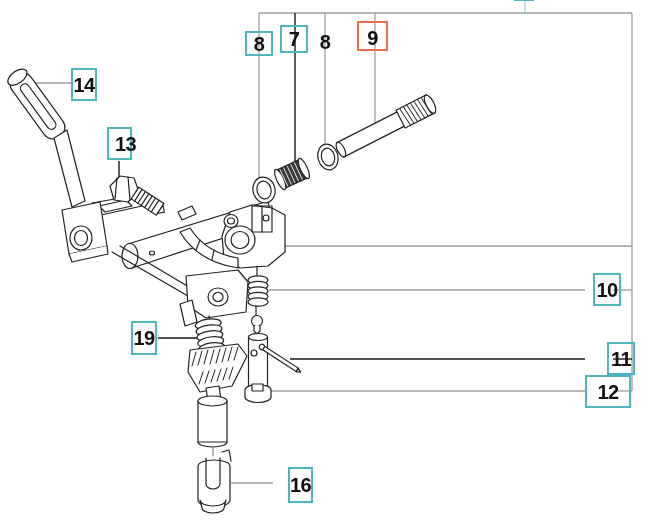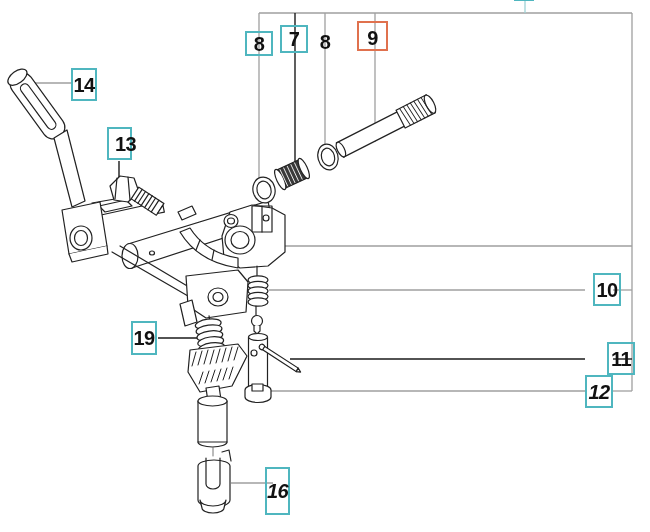--- a/index.html
+++ b/index.html
@@ -19,25 +19,25 @@
   .boxed{border:2px solid var(--teal);}
   .highlight{border:2px solid var(--orange);align-items:flex-end;padding-bottom:1px;}
   .plain{border:none;}
   
   .c-8a{left:245px;top:31px;width:28px;height:25px;}
   .c-7 {left:280px;top:25px;width:28px;height:28px;}
   .c-8b{left:315px;top:30px;width:20px;height:24px;}
   .c-9 {left:357px;top:21px;width:31px;height:30px;}
   .c-10{left:585px;top:273px;width:28px;height:33px;margin-left:8px;}
   .c-11{left:607px;top:342px;width:28px;height:33px;}
-  .c-12{left:585px;top:375px;width:28px;height:33px;font-style:italic;}
+  .c-12{left:585px;top:375px;width:46px;height:33px;}
   .c-13{left:107px;top:127px;width:25px;height:33px;padding-left:12px;}
   .c-14{left:71px; top:68px; width:26px;height:33px;}
   .c-15{left:131px;top:321px;width:26px;height:34px;}
-  .c-16{left:265px;top:467px;width:25px;height:48px;font-style:italic;}
+  .c-16{left:288px;top:467px;width:25px;height:36px;}
   .c-cut{left:514px;top:-30px;width:20px;height:31px;border:2px solid var(--teal);
          position:absolute;box-sizing:border-box;}
 </style>
 </head>
 <body>
 
 <div id="stage">
 
   <svg id="art" width="650" height="532" viewBox="0 0 650 532">
 

